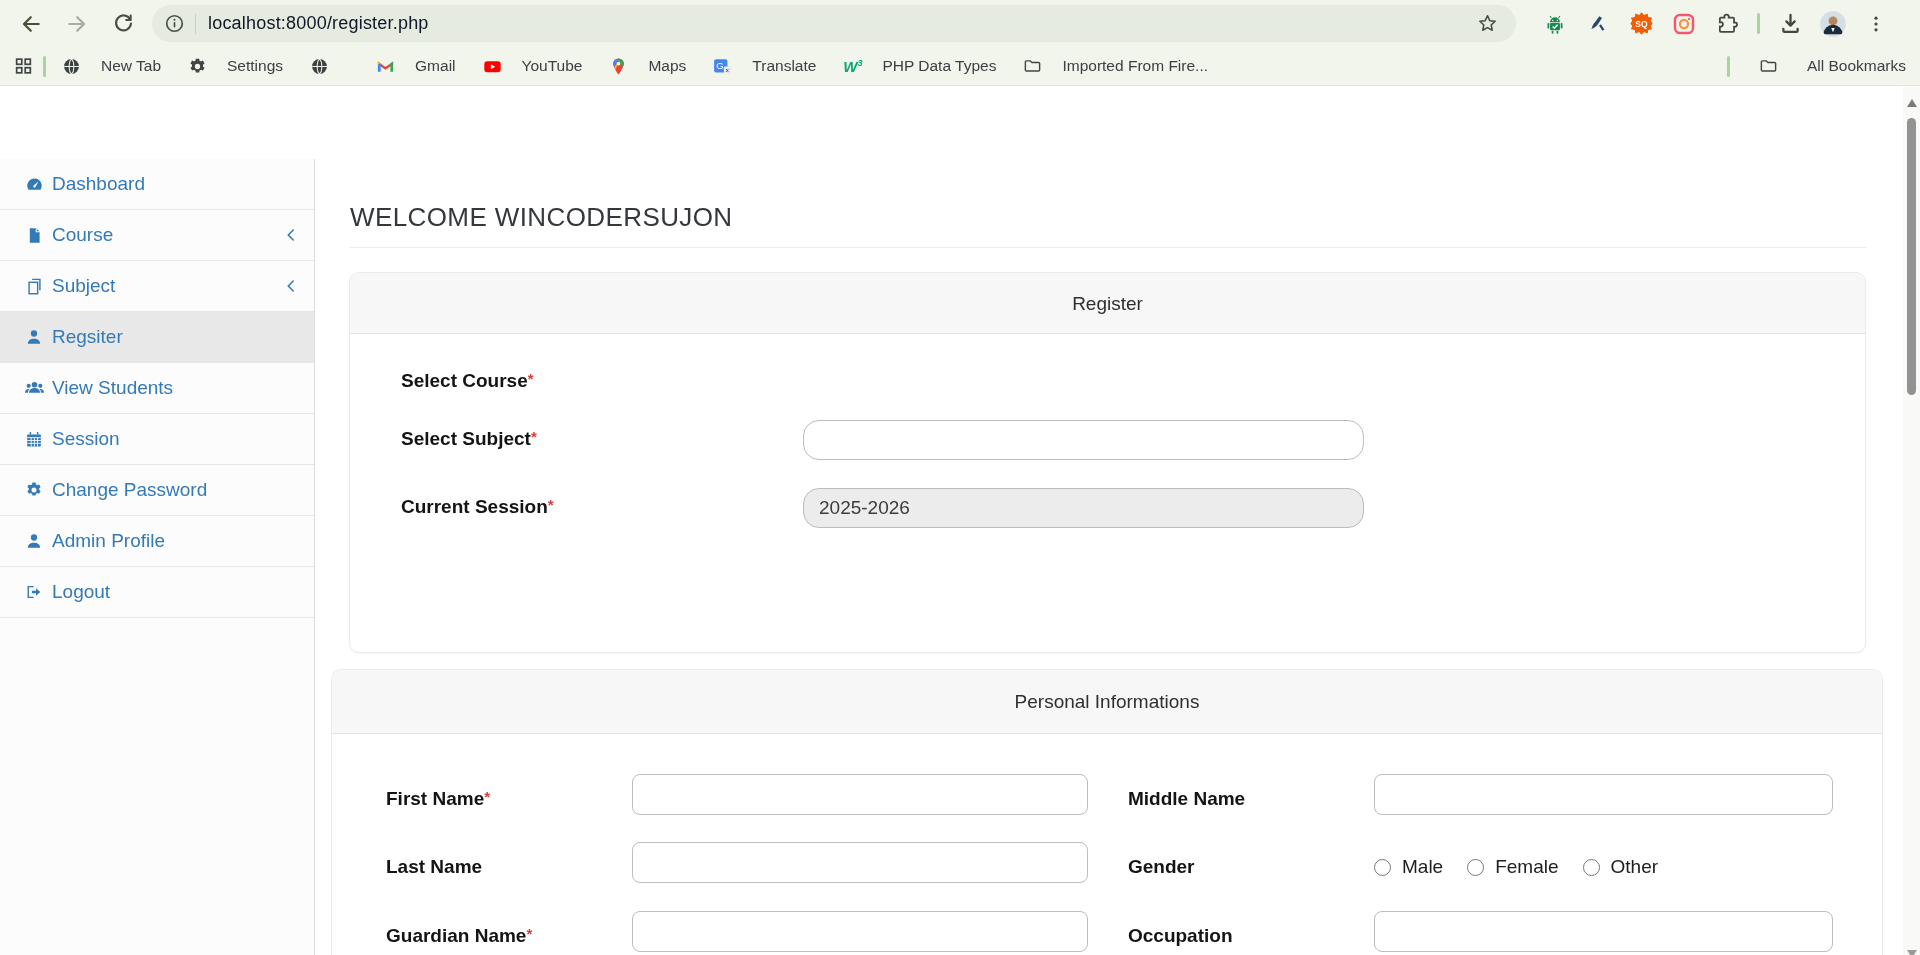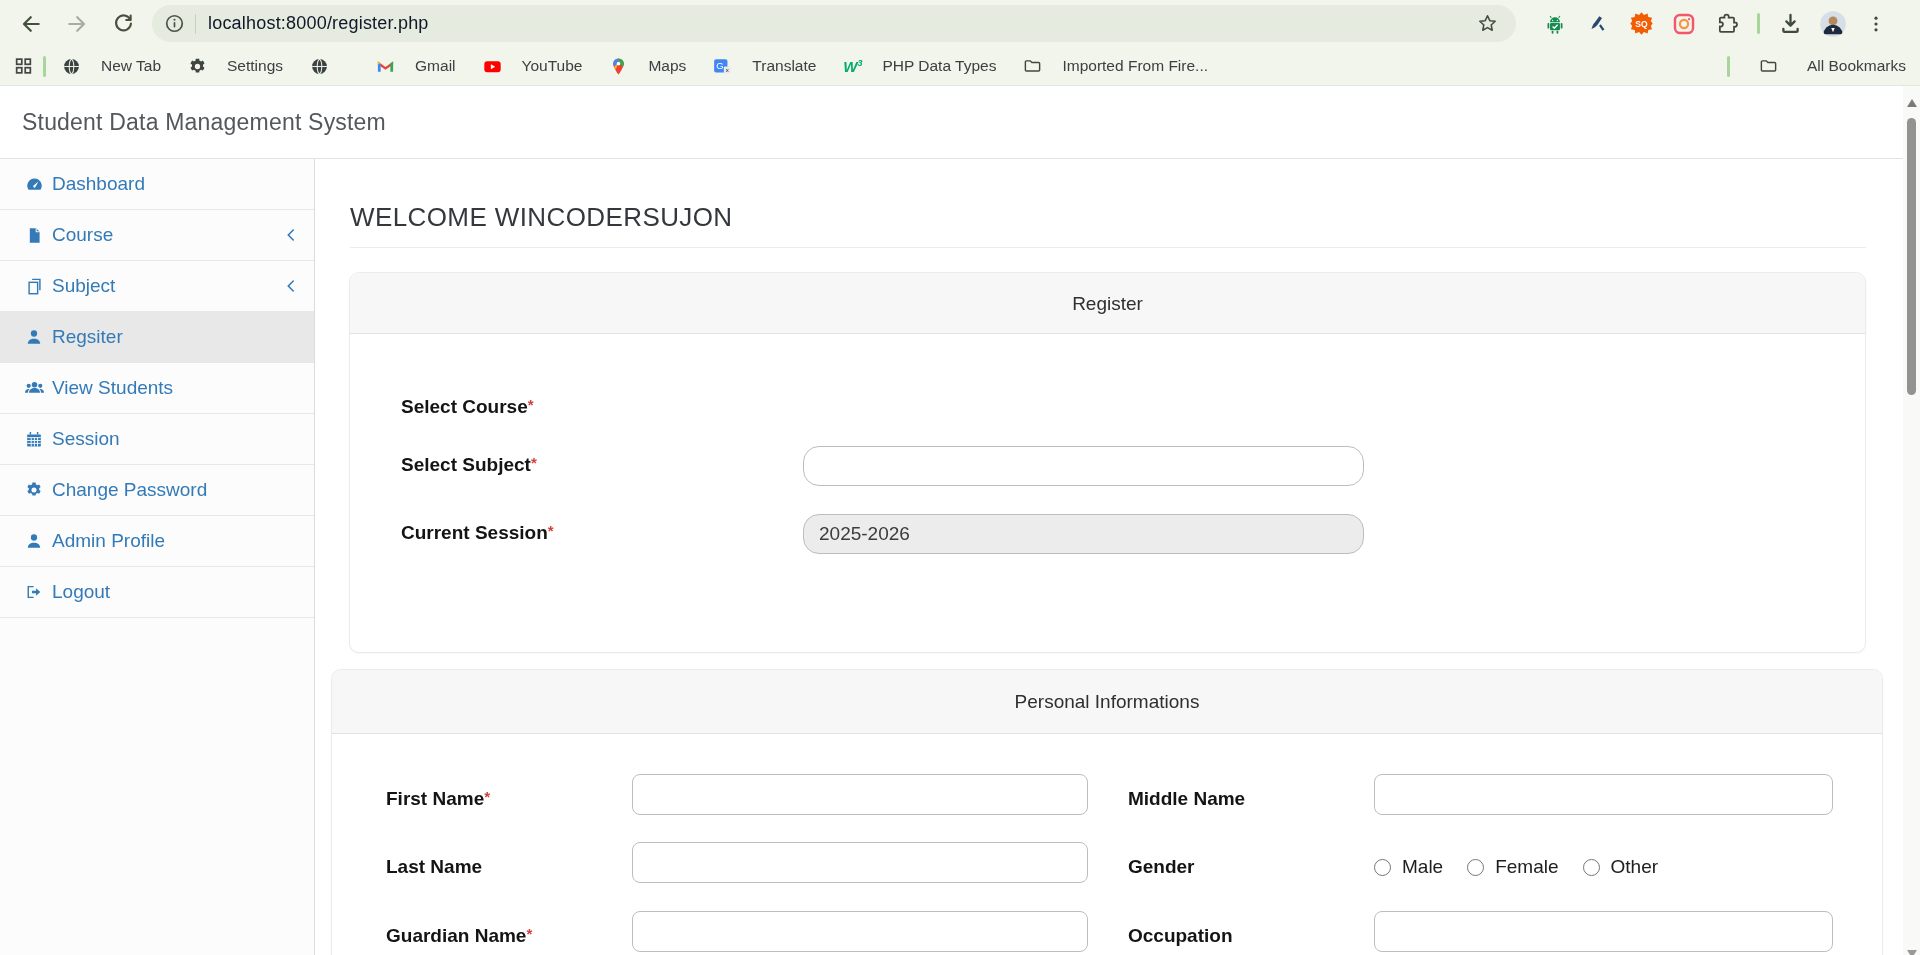--- a/index.html
+++ b/index.html
@@ -52,21 +52,21 @@
              color:#34383c; letter-spacing:.4px; }
   .rule { margin:14px 0 0 34px; width:1516px; border:none; border-top:1px solid #ececec; }
 
   .card { background:#fff; border:1px solid #ebebeb; border-radius:10px;
           box-shadow:0 1px 2px rgba(0,0,0,.04); }
   .card-head { background:#f7f7f7; border-bottom:1px solid #e3e3e3; border-radius:10px 10px 0 0;
                text-align:center; font-size:19px; color:#2f2f2f; }
   .reg-card { margin:24px 0 0 33px; width:1517px; height:381px; }
   .reg-card .card-head { height:61px; line-height:61px; }
   .reg-row { display:flex; align-items:flex-start; margin:28px 0 0 51px; }
-  .reg-row.first { margin-top:54px; }
+  .reg-row.first { margin-top:28px; }
   .reg-label { width:402px; font-size:19px; font-weight:700; color:#141414; padding-top:8px; }
   .req { color:#d43f3a; font-size:15px; vertical-align:top; }
   .select-box { position:relative; width:561px; height:40px; border:1px solid #b9b9b9; border-radius:8px;
                 background:#fff; overflow:hidden; cursor:pointer; }
   .select-text { display:block; margin:18px 0 0 18px; font-size:19px; color:#3f3f3f; }
   .select-chev { position:absolute; right:12px; top:13px; }
   .txt-input { width:561px; height:40px; border:1px solid #bdbdbd; border-radius:16px; padding:0 15px;
                font-size:19px; color:#333; font-family:"Liberation Sans", sans-serif; outline:none; }
   .txt-input:disabled { background:#ececec; color:#3c3c3c; }
 
@@ -307,23 +307,20 @@
       <span class="vsep-green"></span>
       <span class="bm-ic">
           <svg width="20" height="20" viewBox="0 0 20 20">
             <path d="M2.5 5.6c0-.6.4-1 1-1h4.1l1.8 1.8h7.1a1 1 0 0 1 1 1v6.9a1 1 0 0 1-1 1H3.5a1 1 0 0 1-1-1z" fill="none" stroke="#40473e" stroke-width="1.5"></path>
           </svg>
         </span>
       <span class="bm-label">All Bookmarks</span>
     </span>
   </div>
 
-  <div class="page-header">
-    <span class="page-title">Student Data Management System</span>
-  </div>
 
   <aside class="sidebar">
     <div class="side-item">
       <span class="s-ic">
           <svg width="19" height="19" viewBox="0 0 20 20" style="color:#337ab7">
             <path fill="currentColor" d="M10 3.6a7.6 7.6 0 0 0-6.3 11.8h12.6A7.6 7.6 0 0 0 10 3.6z"></path>
             <path d="M8.9 12.7a1.3 1.3 0 0 0 2.1 0l3.1-5.8-5.3 4.4a1.3 1.3 0 0 0 .1 1.4z" fill="#fcfcfc"></path>
           </svg>
         </span>
       <span class="s-label">Dashboard</span>

